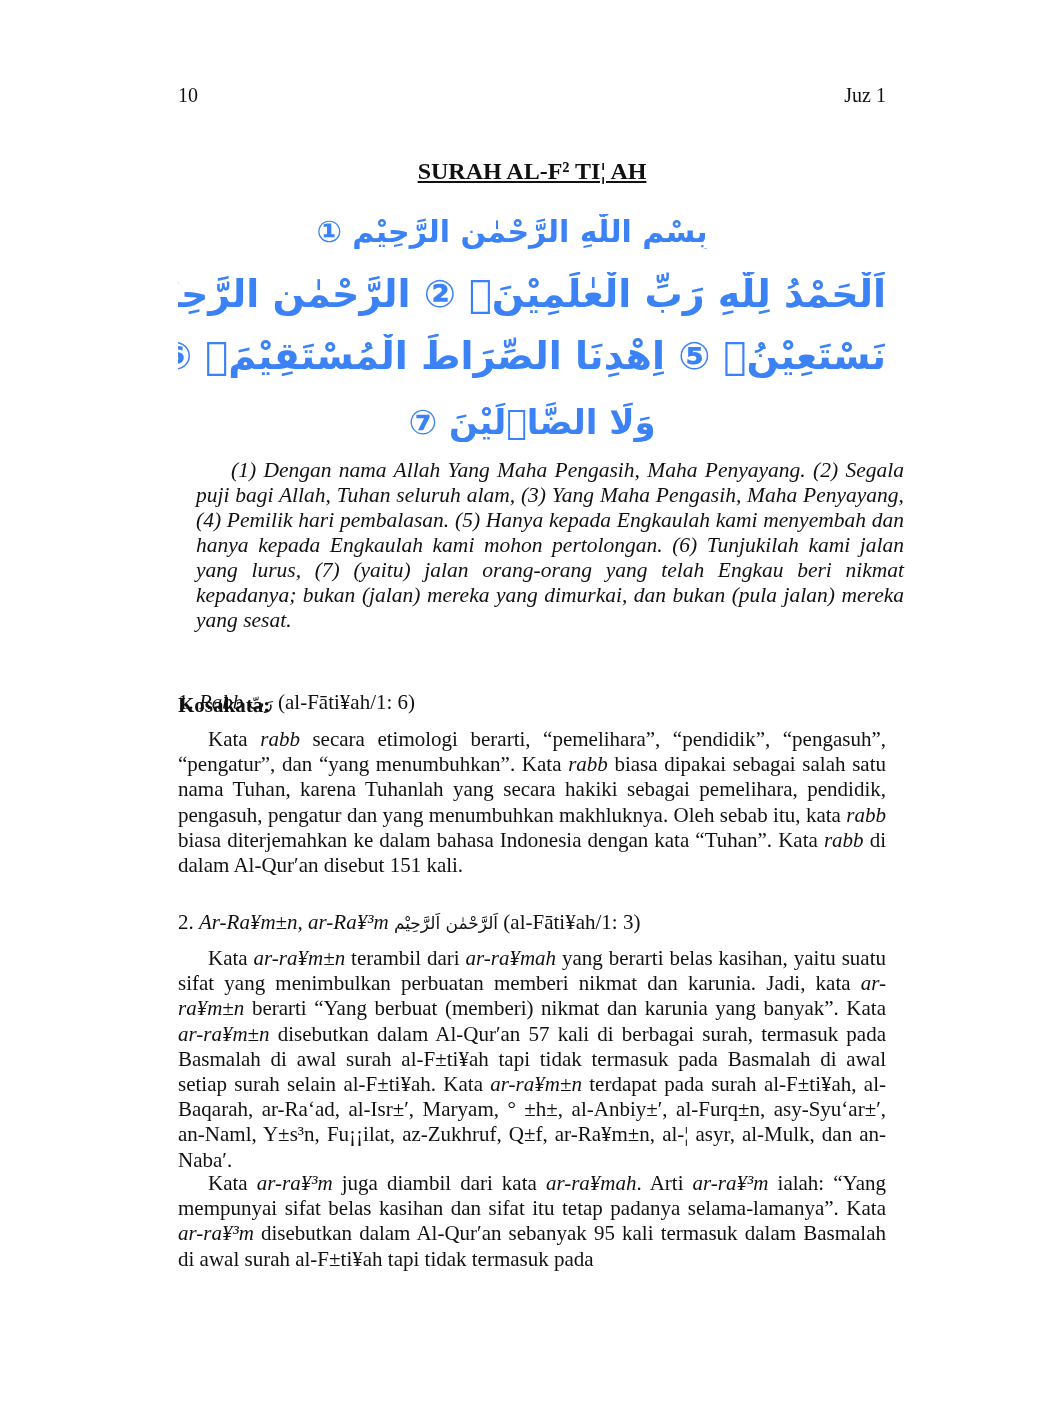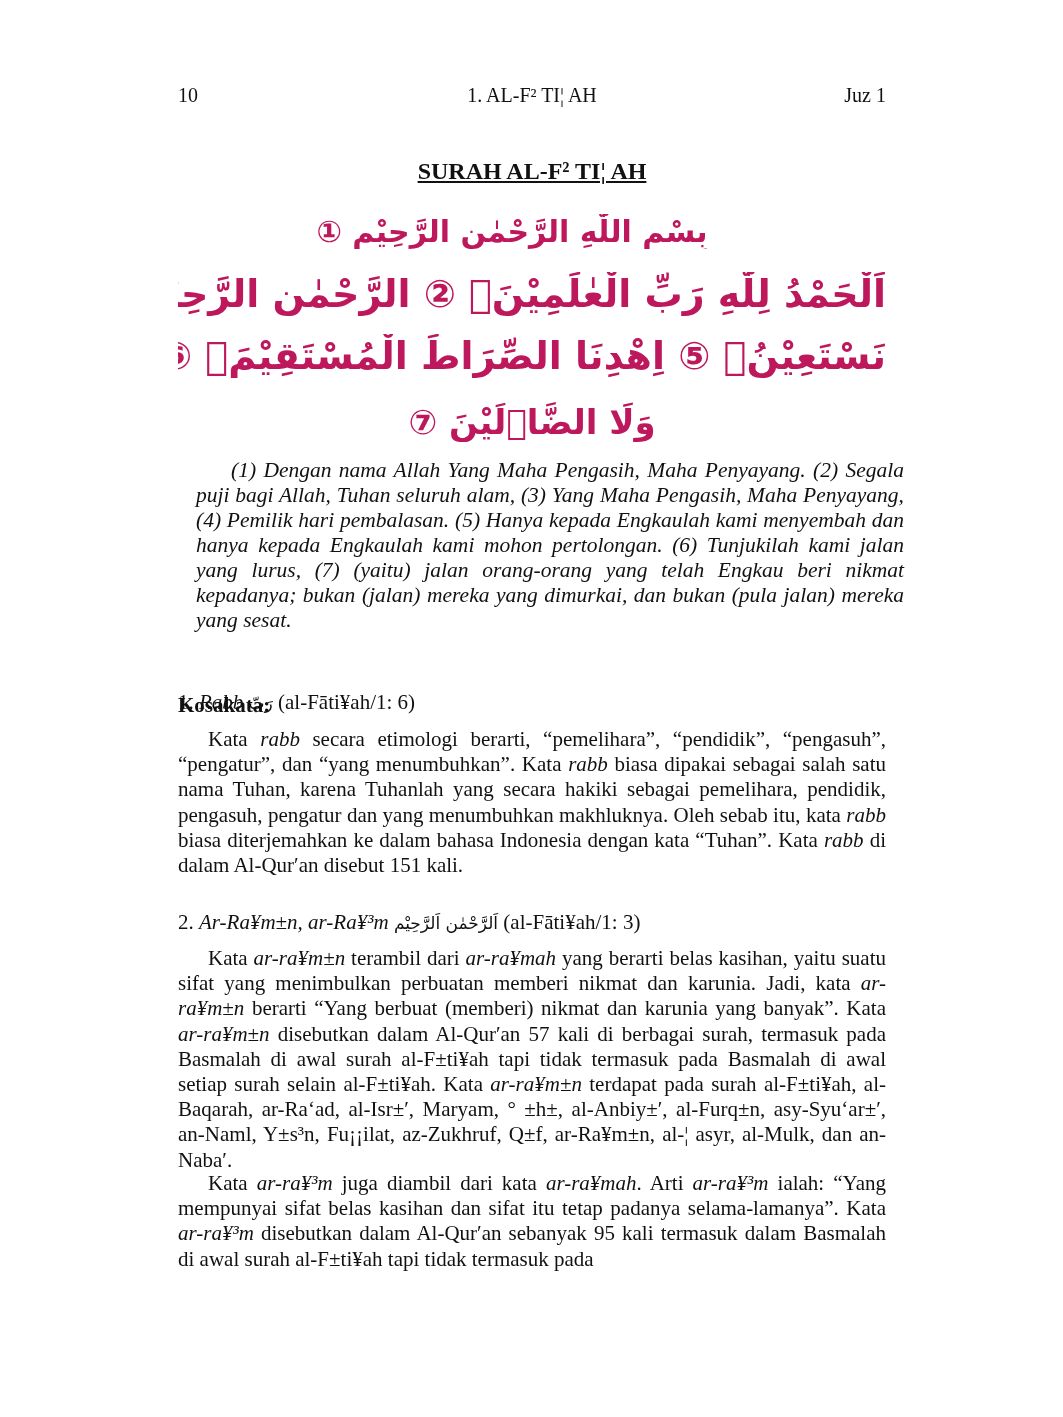--- a/index.html
+++ b/index.html
@@ -14,21 +14,21 @@
     .page-header .pg-num { position: absolute; left: 0; top: 0; }
     .page-header .pg-title { position: absolute; left: 0; right: 0; top: 0; text-align: center; }
     .page-header .pg-juz { position: absolute; right: 0; top: 0; }
     .surah-title {
       position: absolute; top: 158px; left: 178px; width: 708px;
       text-align: center; font-weight: bold; font-size: 24px; text-decoration: underline;
     }
     .arabic-block {
       position: absolute; top: 212px; left: 178px; width: 708px; height: 246px;
       direction: rtl; font-family: "DejaVu Sans", sans-serif; font-weight: bold;
-      color: #be185d; text-align: center;
+      color: #3b82f6; text-align: center;
     }
     .arabic-block .ar-line {
       position: absolute; left: 0; right: 0; white-space: nowrap; overflow: hidden;
     }
     .arabic-block .l1 { top: 2px; font-size: 30px; text-align: center; padding-right: 40px; }
     .arabic-block .l2 { top: 60px; font-size: 38px; text-align: justify; text-align-last: justify; }
     .arabic-block .l3 { top: 122px; font-size: 38px; text-align: justify; text-align-last: justify; }
     .arabic-block .l4 { top: 190px; font-size: 34px; text-align: center; }
     .translation {
       position: absolute; top: 458px; left: 196px; width: 708px;
@@ -47,21 +47,20 @@
       position: absolute; left: 178px; width: 708px;
       font-size: 21px; line-height: 25.2px; text-align: justify; text-indent: 30px;
     }
     .para i { font-style: italic; }
   </style>
 </head>
 <body>
 
 <div class="page-header">
   <span class="pg-num">10</span>
-  <span class="pg-title">1. AL-F² TI¦ AH</span>
   <span class="pg-juz">Juz 1</span>
 </div>
 
 <div class="surah-title">SURAH AL-F² TI¦ AH</div>
 
 <div class="arabic-block">
   <div class="ar-line l1">بِسْمِ اللّٰهِ الرَّحْمٰنِ الرَّحِيْمِ ①</div>
   <div class="ar-line l2">اَلْحَمْدُ لِلّٰهِ رَبِّ الْعٰلَمِيْنَۙ ② الرَّحْمٰنِ الرَّحِيْمِۙ ③ مٰلِكِ يَوْمِ الدِّيْنِۗ ④ اِيَّاكَ نَعْبُدُ وَاِيَّاكَ</div>
   <div class="ar-line l3">نَسْتَعِيْنُۗ ⑤ اِهْدِنَا الصِّرَاطَ الْمُسْتَقِيْمَۙ ⑥ صِرَاطَ الَّذِيْنَ اَنْعَمْتَ عَلَيْهِمْ ەۙ غَيْرِ الْمَغْضُوْبِ عَلَيْهِمْ</div>
   <div class="ar-line l4">وَلَا الضَّاۤلِّيْنَ ⑦</div>

